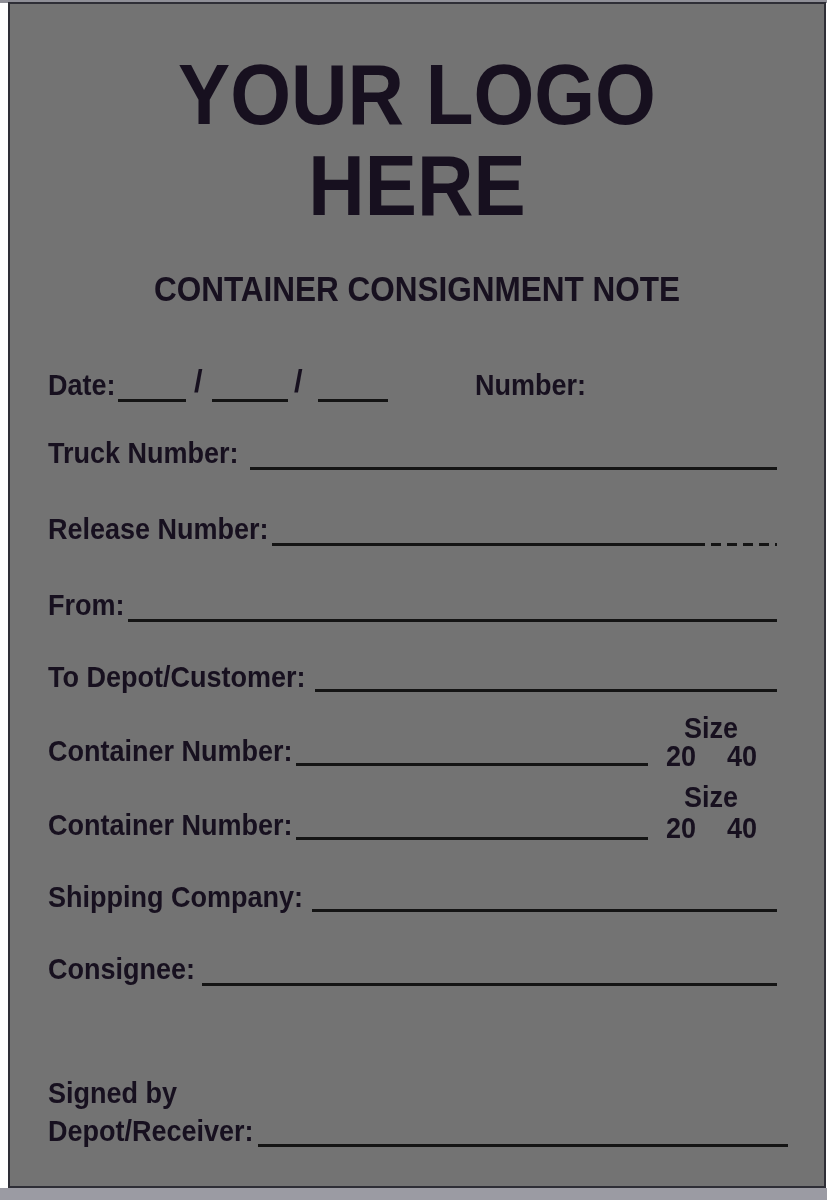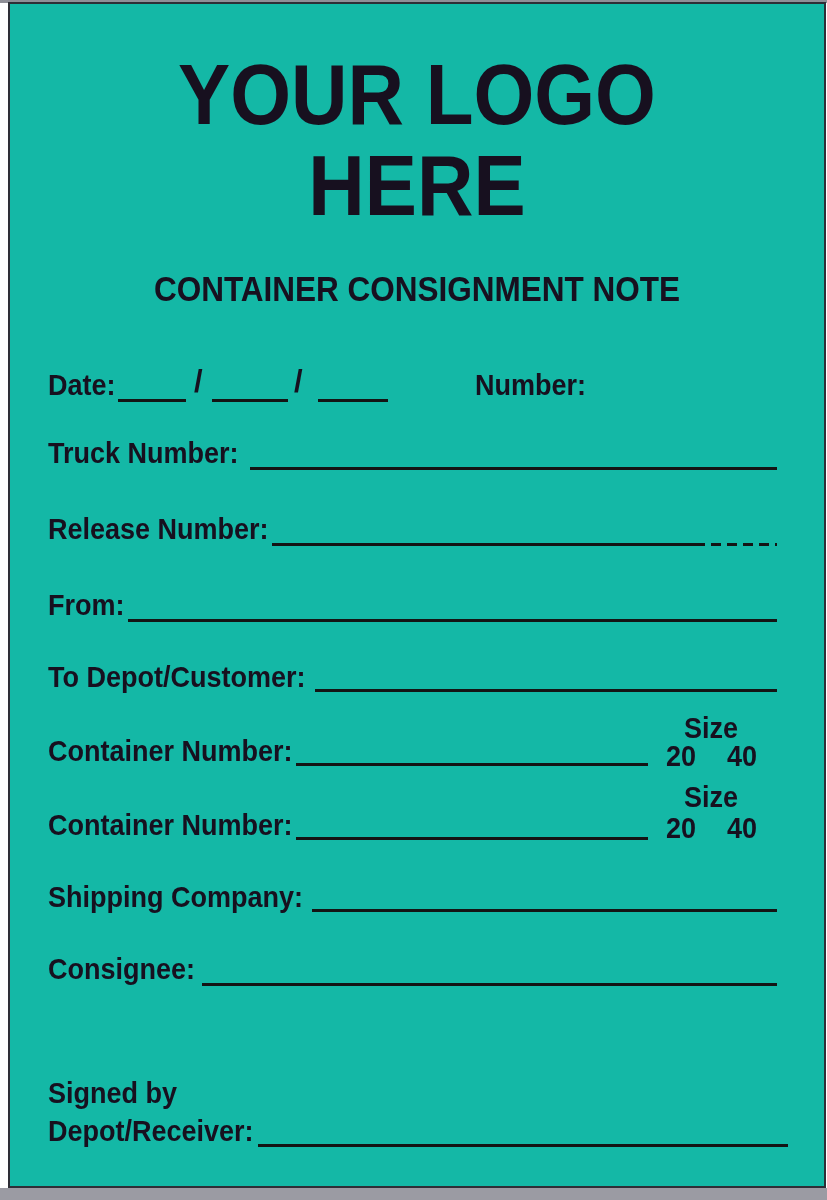--- a/index.html
+++ b/index.html
@@ -73,21 +73,21 @@
       #141414 0, #141414 10px, transparent 10px, transparent 16px);
   }
 </style>
 </head>
 <body>
 
 <div id="screen">
   <div id="edge-top" class="edge-strip" style="background: rgb(143, 143, 151);"></div>
   <div id="edge-bottom" class="edge-strip" style="background: rgb(155, 155, 163);"></div>
 
-  <div class="page" style="color: rgb(23, 16, 31); border-color: rgb(46, 46, 54); background: #14b8a6;">
+  <div class="page" style="color: rgb(23, 16, 31); border-color: rgb(46, 46, 54); background: #737373;">
 
     <div class="logo">
       <div>YOUR LOGO</div>
       <div>HERE</div>
     </div>
 
     <div class="doc-title">CONTAINER CONSIGNMENT NOTE</div>
 
     <span class="lbl" style="left:38px; top:365px;">Date:</span>
     <div class="line" style="left: 108px; top: 395px; width: 68px; background: rgb(20, 20, 20);"></div>

